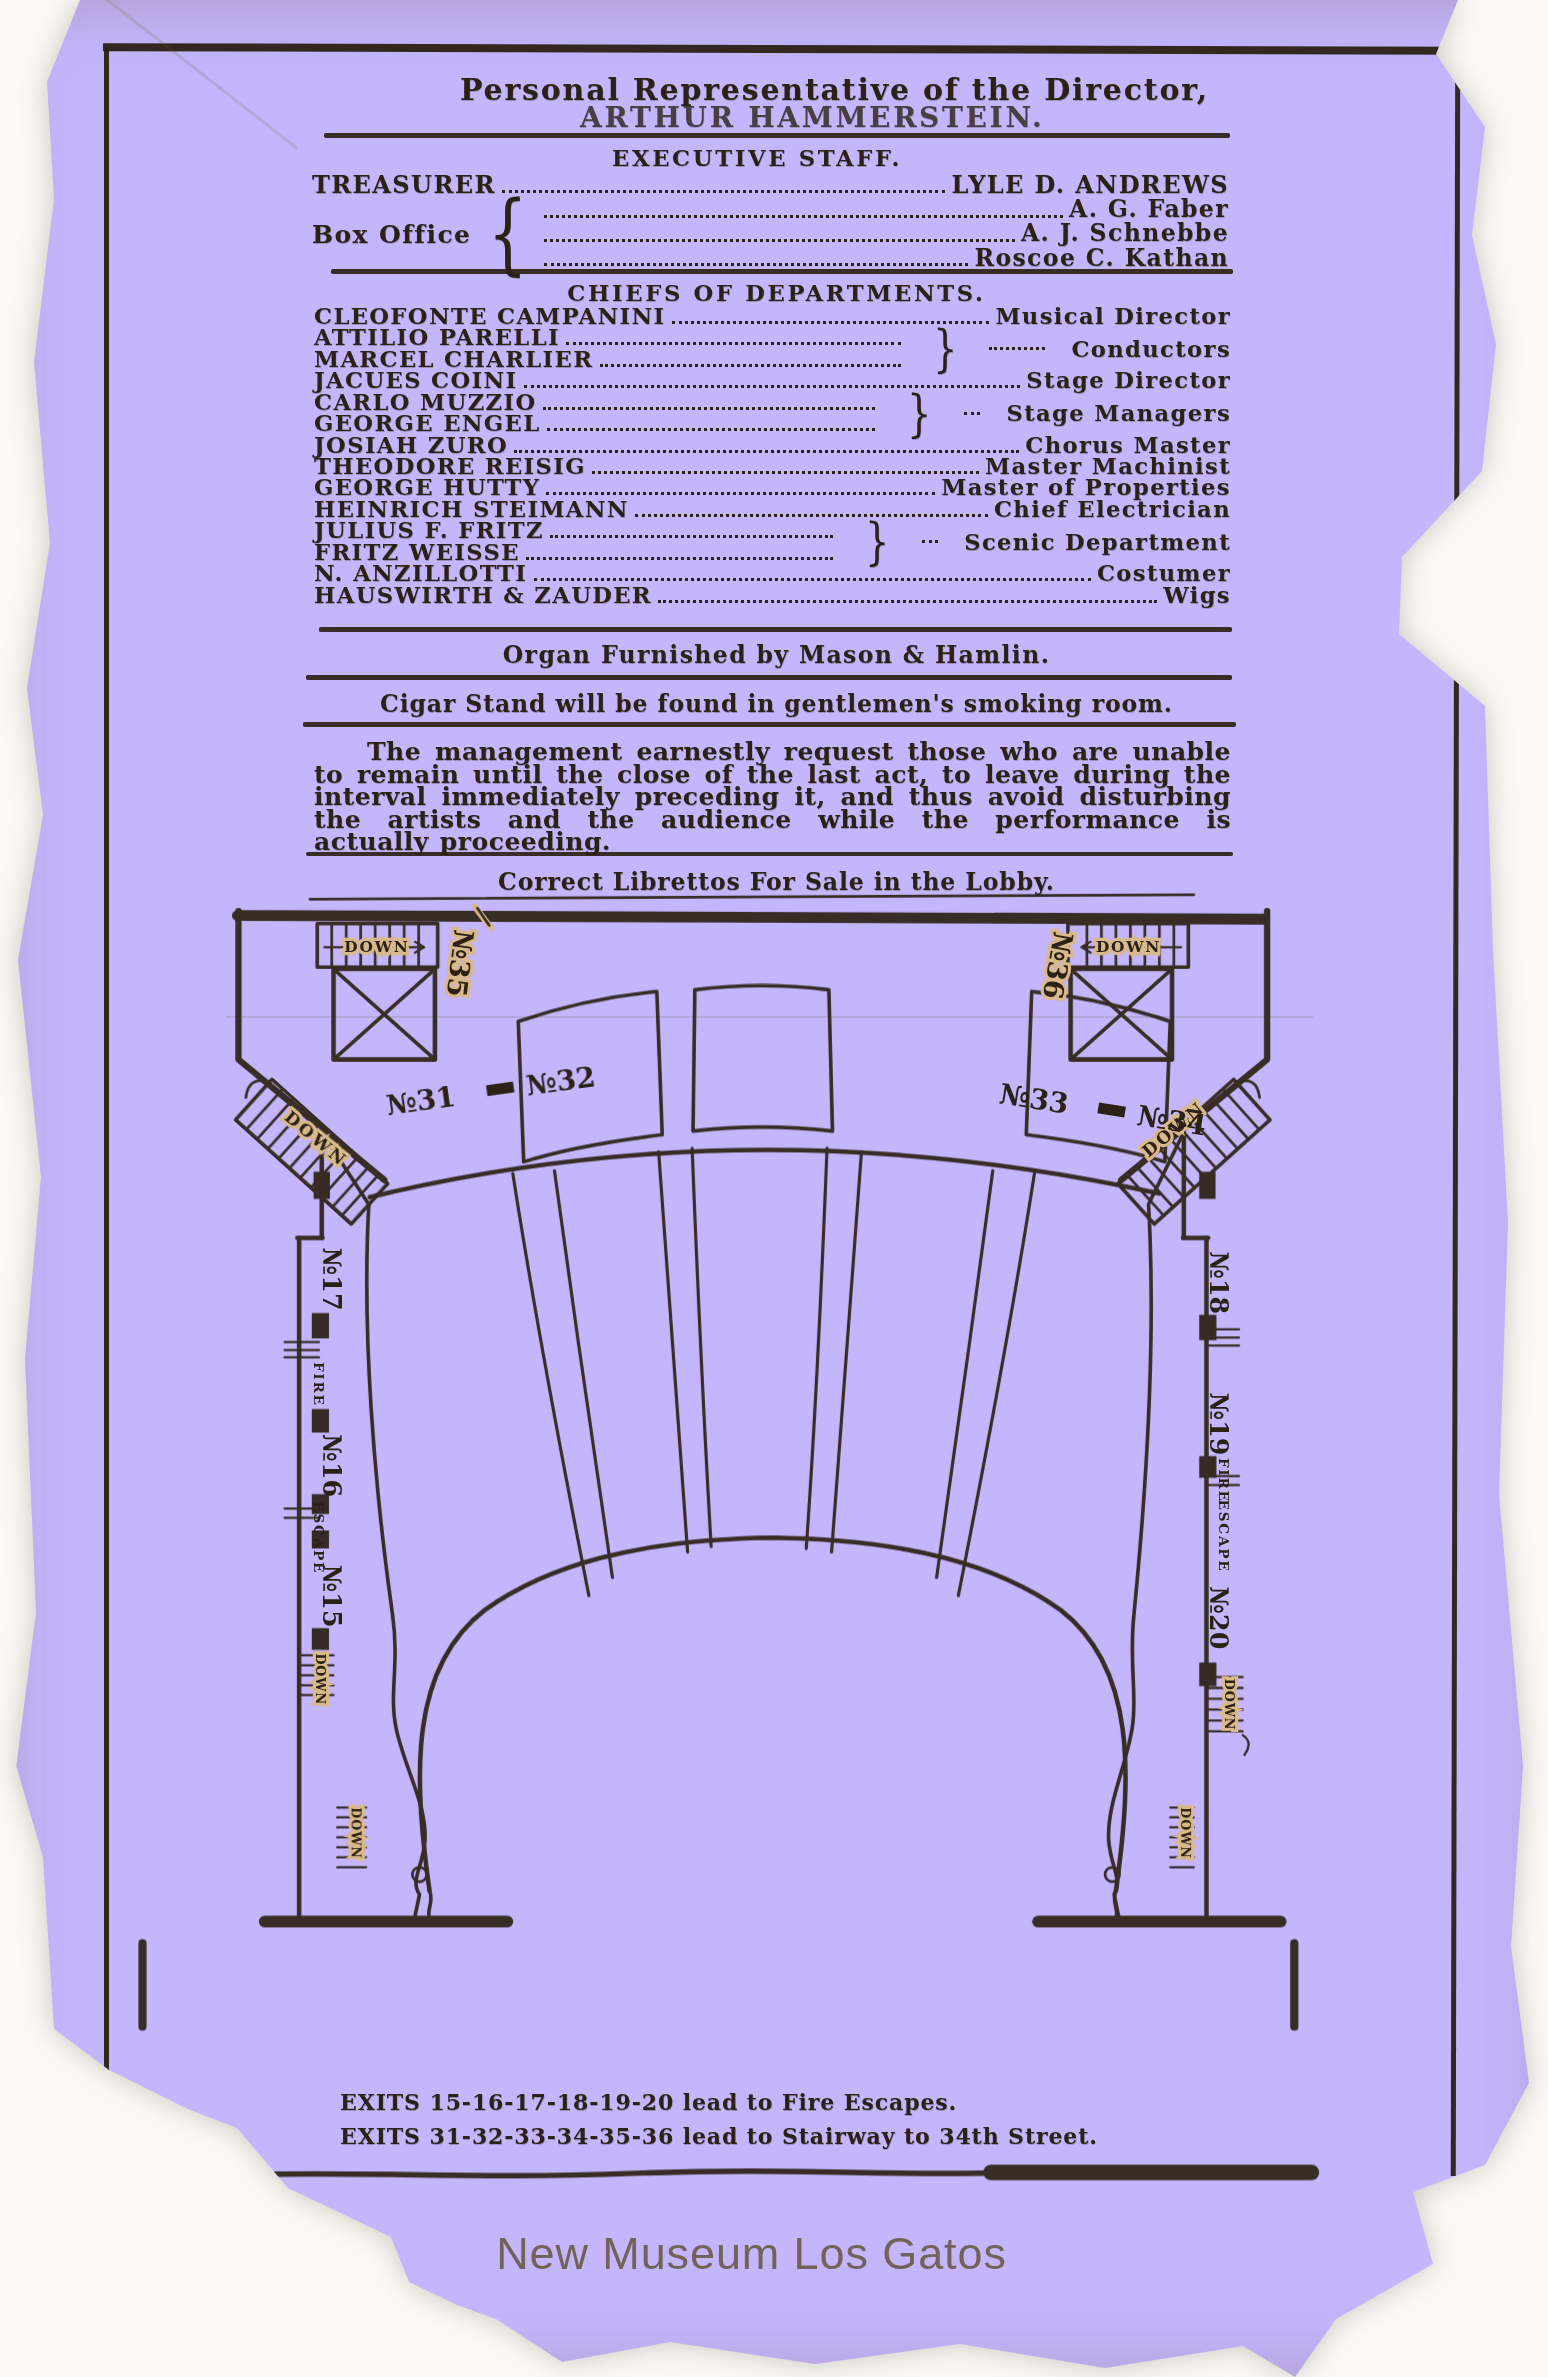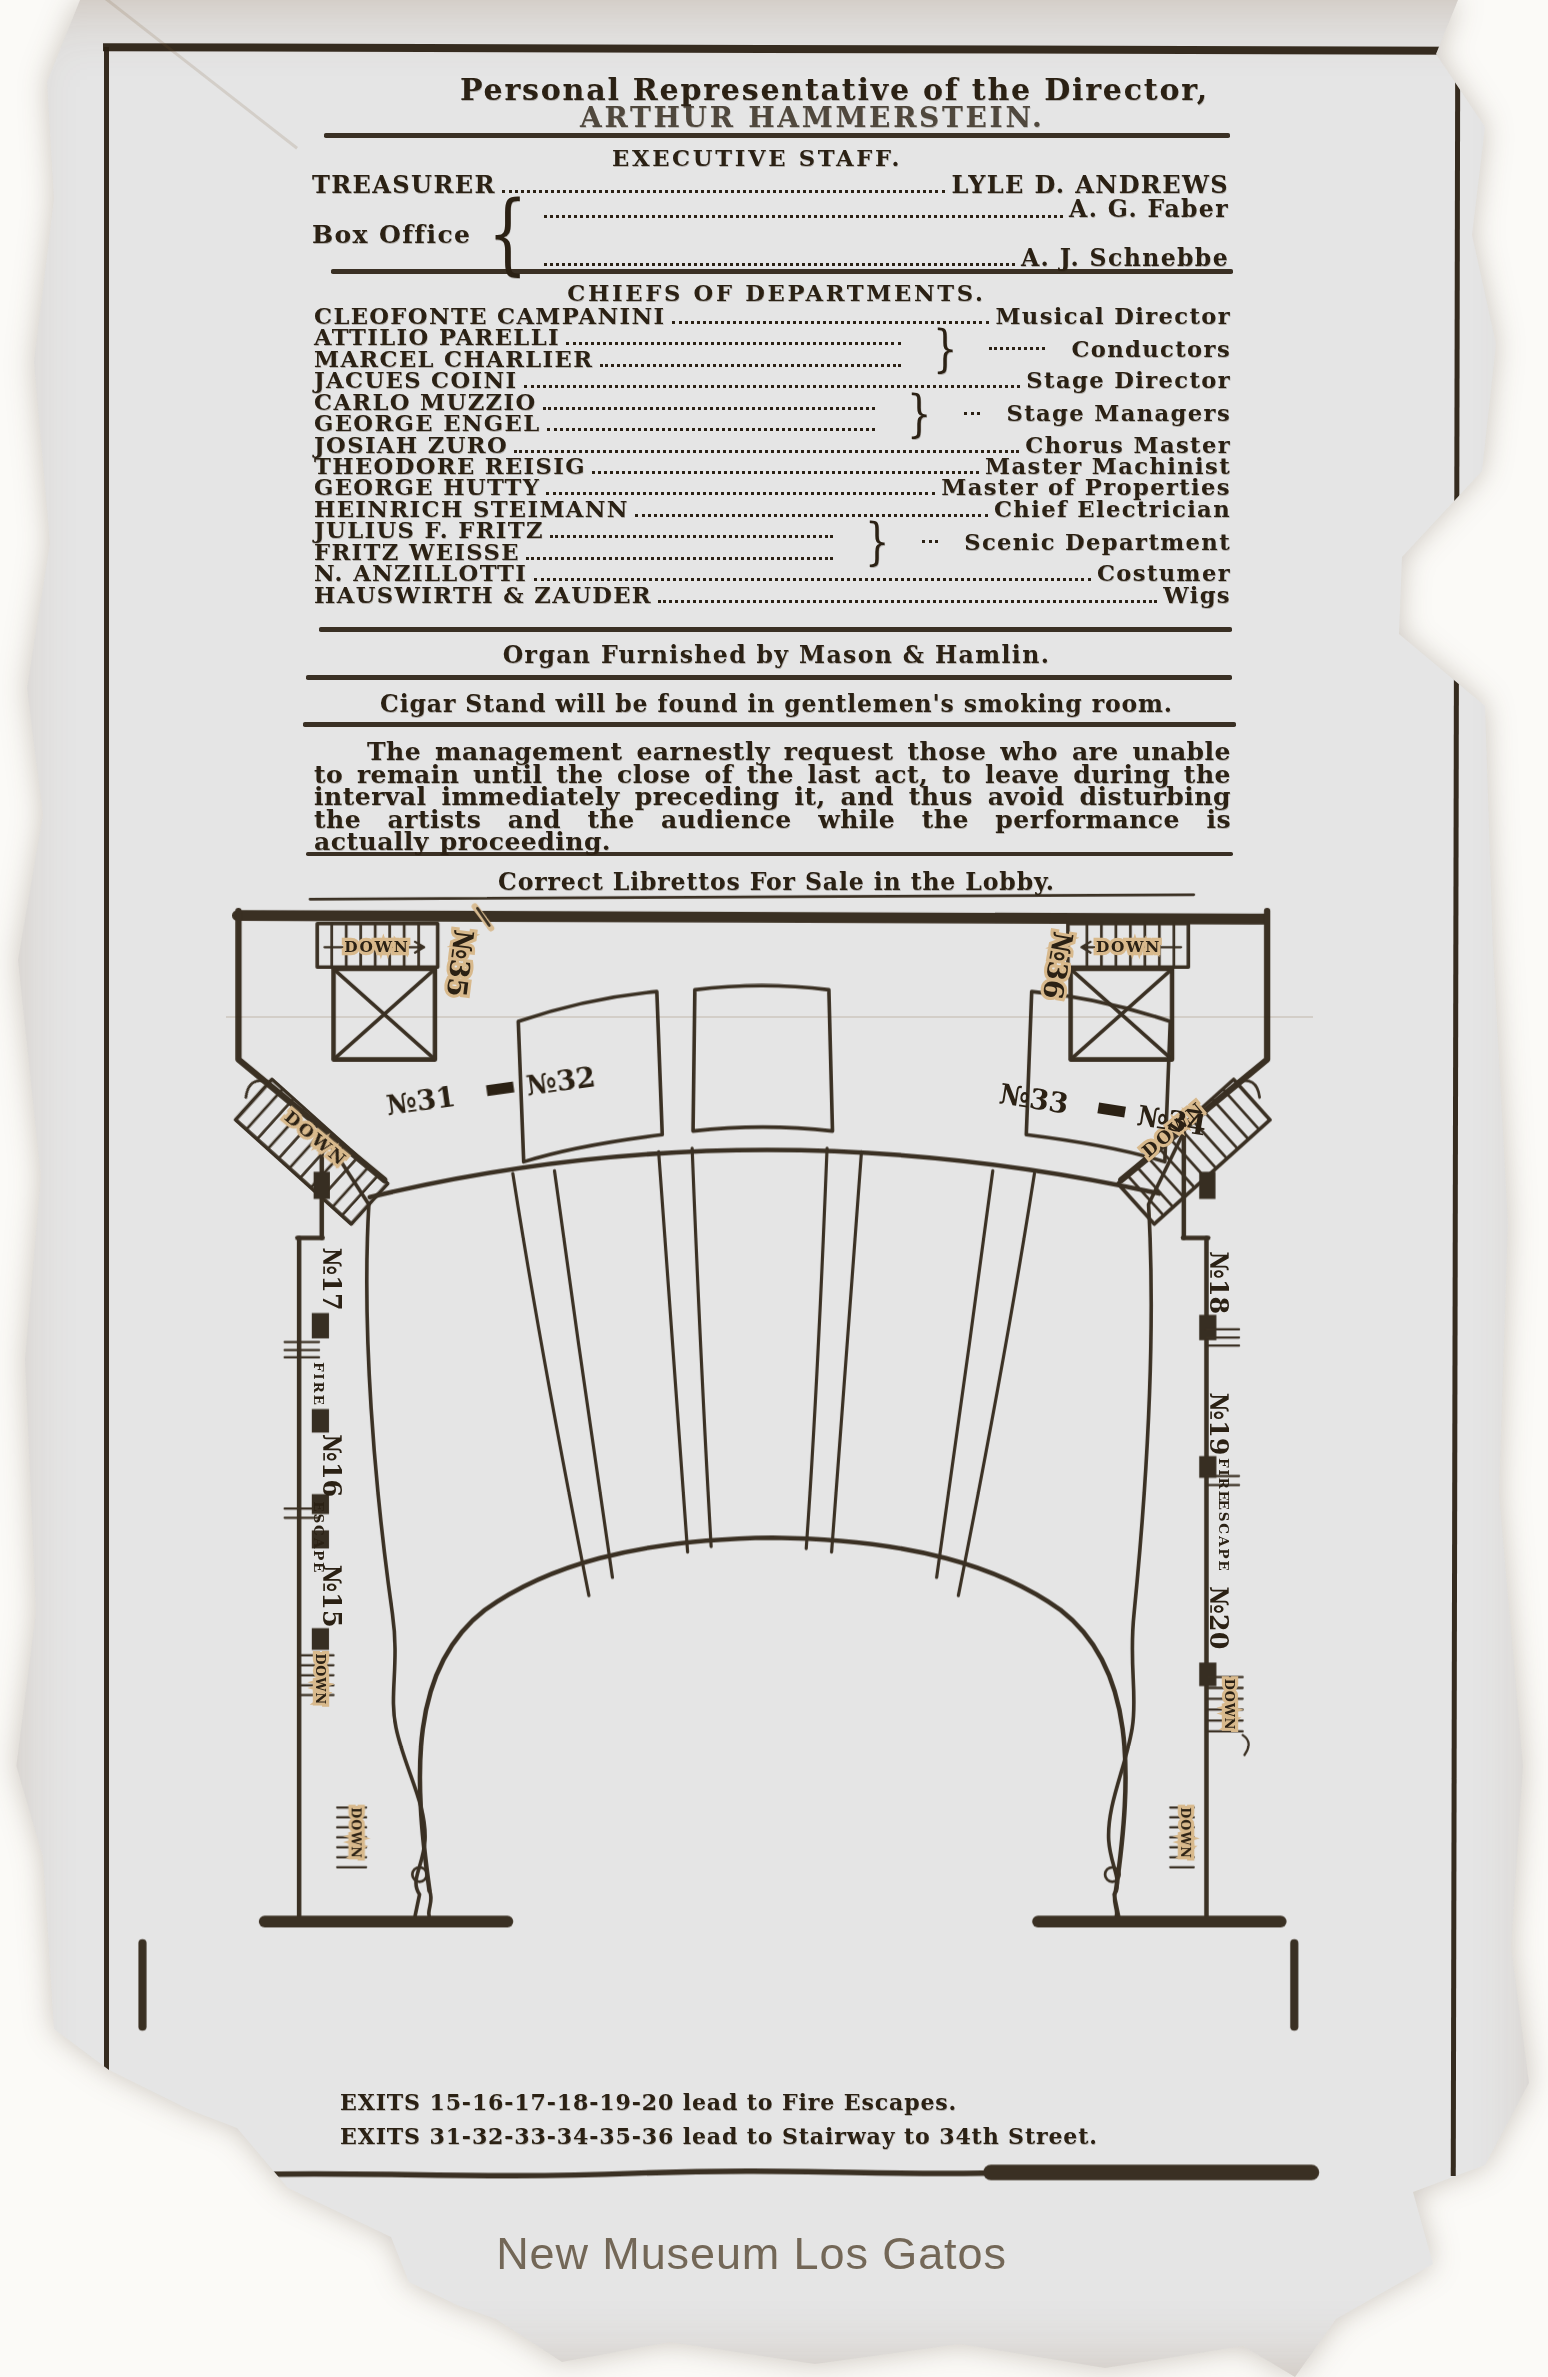--- a/index.html
+++ b/index.html
@@ -5,21 +5,21 @@
   html,body{margin:0;padding:0;}
   body{
     width:1549px;height:2377px;position:relative;
     background:#fbfaf7;
     font-family:"DejaVu Serif", serif;
     overflow:hidden;
   }
   .paper-wrap{position:absolute;inset:0;filter:drop-shadow(0 0 14.5px rgba(60,40,20,.25));}
   .paper{
     position:absolute;inset:0;
-    background-color:#e5e5e5;
+    background-color:#c4b5fd;
     background-image:
       radial-gradient(ellipse 208px 172px at 1426px 263px, rgba(148,94,44,.40), rgba(148,94,44,0) 70%),
       radial-gradient(ellipse 136px 380px at 1514px 951px, rgba(148,94,44,.34), rgba(148,94,44,0) 72%),
       radial-gradient(ellipse 199px 154px at 1476px 2047px, rgba(140,90,45,.30), rgba(140,90,45,0) 70%),
       radial-gradient(ellipse 109px 272px at 27px 1042px, rgba(135,90,50,.22), rgba(135,90,50,0) 70%),
       radial-gradient(ellipse 50px 33px at 580px 1656px, rgba(72,62,46,.35), rgba(72,62,46,0) 70%),
       radial-gradient(ellipse 40px 27px at 847px 2006px, rgba(72,62,46,.30), rgba(72,62,46,0) 70%),
       radial-gradient(ellipse 63px 36px at 507px 2065px, rgba(100,80,55,.18), rgba(100,80,55,0) 70%),
       radial-gradient(ellipse 688px 562px at 761px 1377px, rgba(232,207,162,.38), rgba(232,207,162,0) 75%),
       radial-gradient(ellipse 1223px 1947px at 48% 42%, #dcbd90 55%, #c29а69 100%),
@@ -102,20 +102,24 @@
     <span class="bbrace">{</span>
     <div class="bo-col">
       <div class="gl">
             <span class="dots"></span>
             <span class="nm">A. G. Faber</span>
           </div>
       <div class="gl">
             <span class="dots"></span>
             <span class="nm">A. J. Schnebbe</span>
           </div>
+      <div class="gl">
+            <span class="dots"></span>
+            <span class="nm">Roscoe C. Kathan</span>
+          </div>
     </div>
   </div>
   <div class="rule" style="left:331px;top:269px;width:902px;height:4.5px;"></div>
 
   <div class="abs ink centered" style="top:280px;font-size:22.6px;letter-spacing:2.7px;">CHIEFS OF DEPARTMENTS.</div>
   <div class="chiefs ink">
     <div class="crow">
       <span class="nm">CLEOFONTE CAMPANINI</span>
           <span class="dots"></span>
           <span class="role">Musical Director</span>

